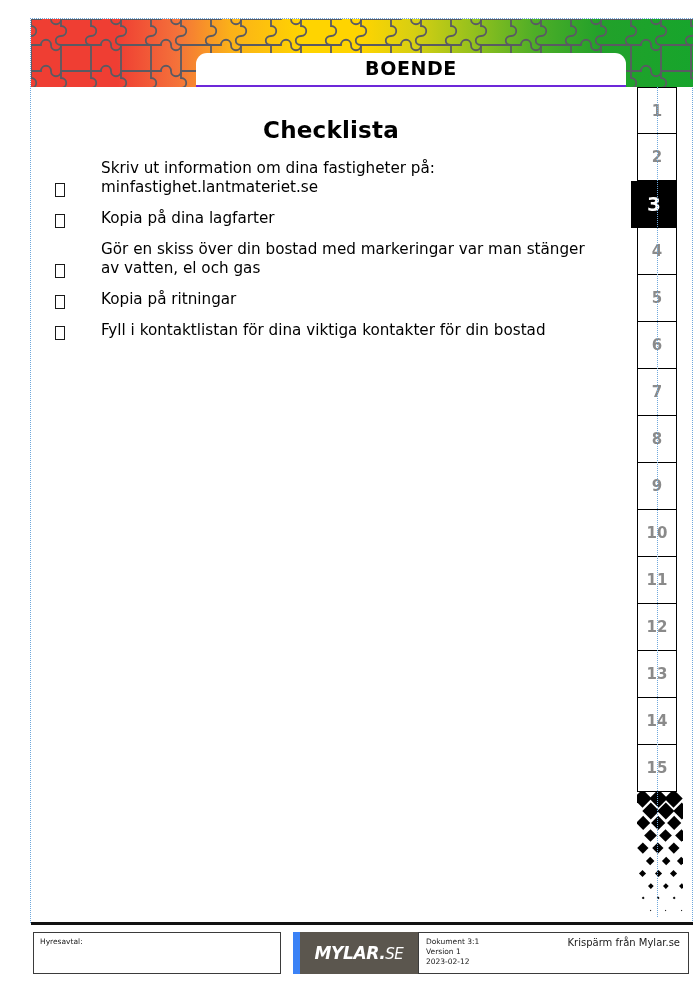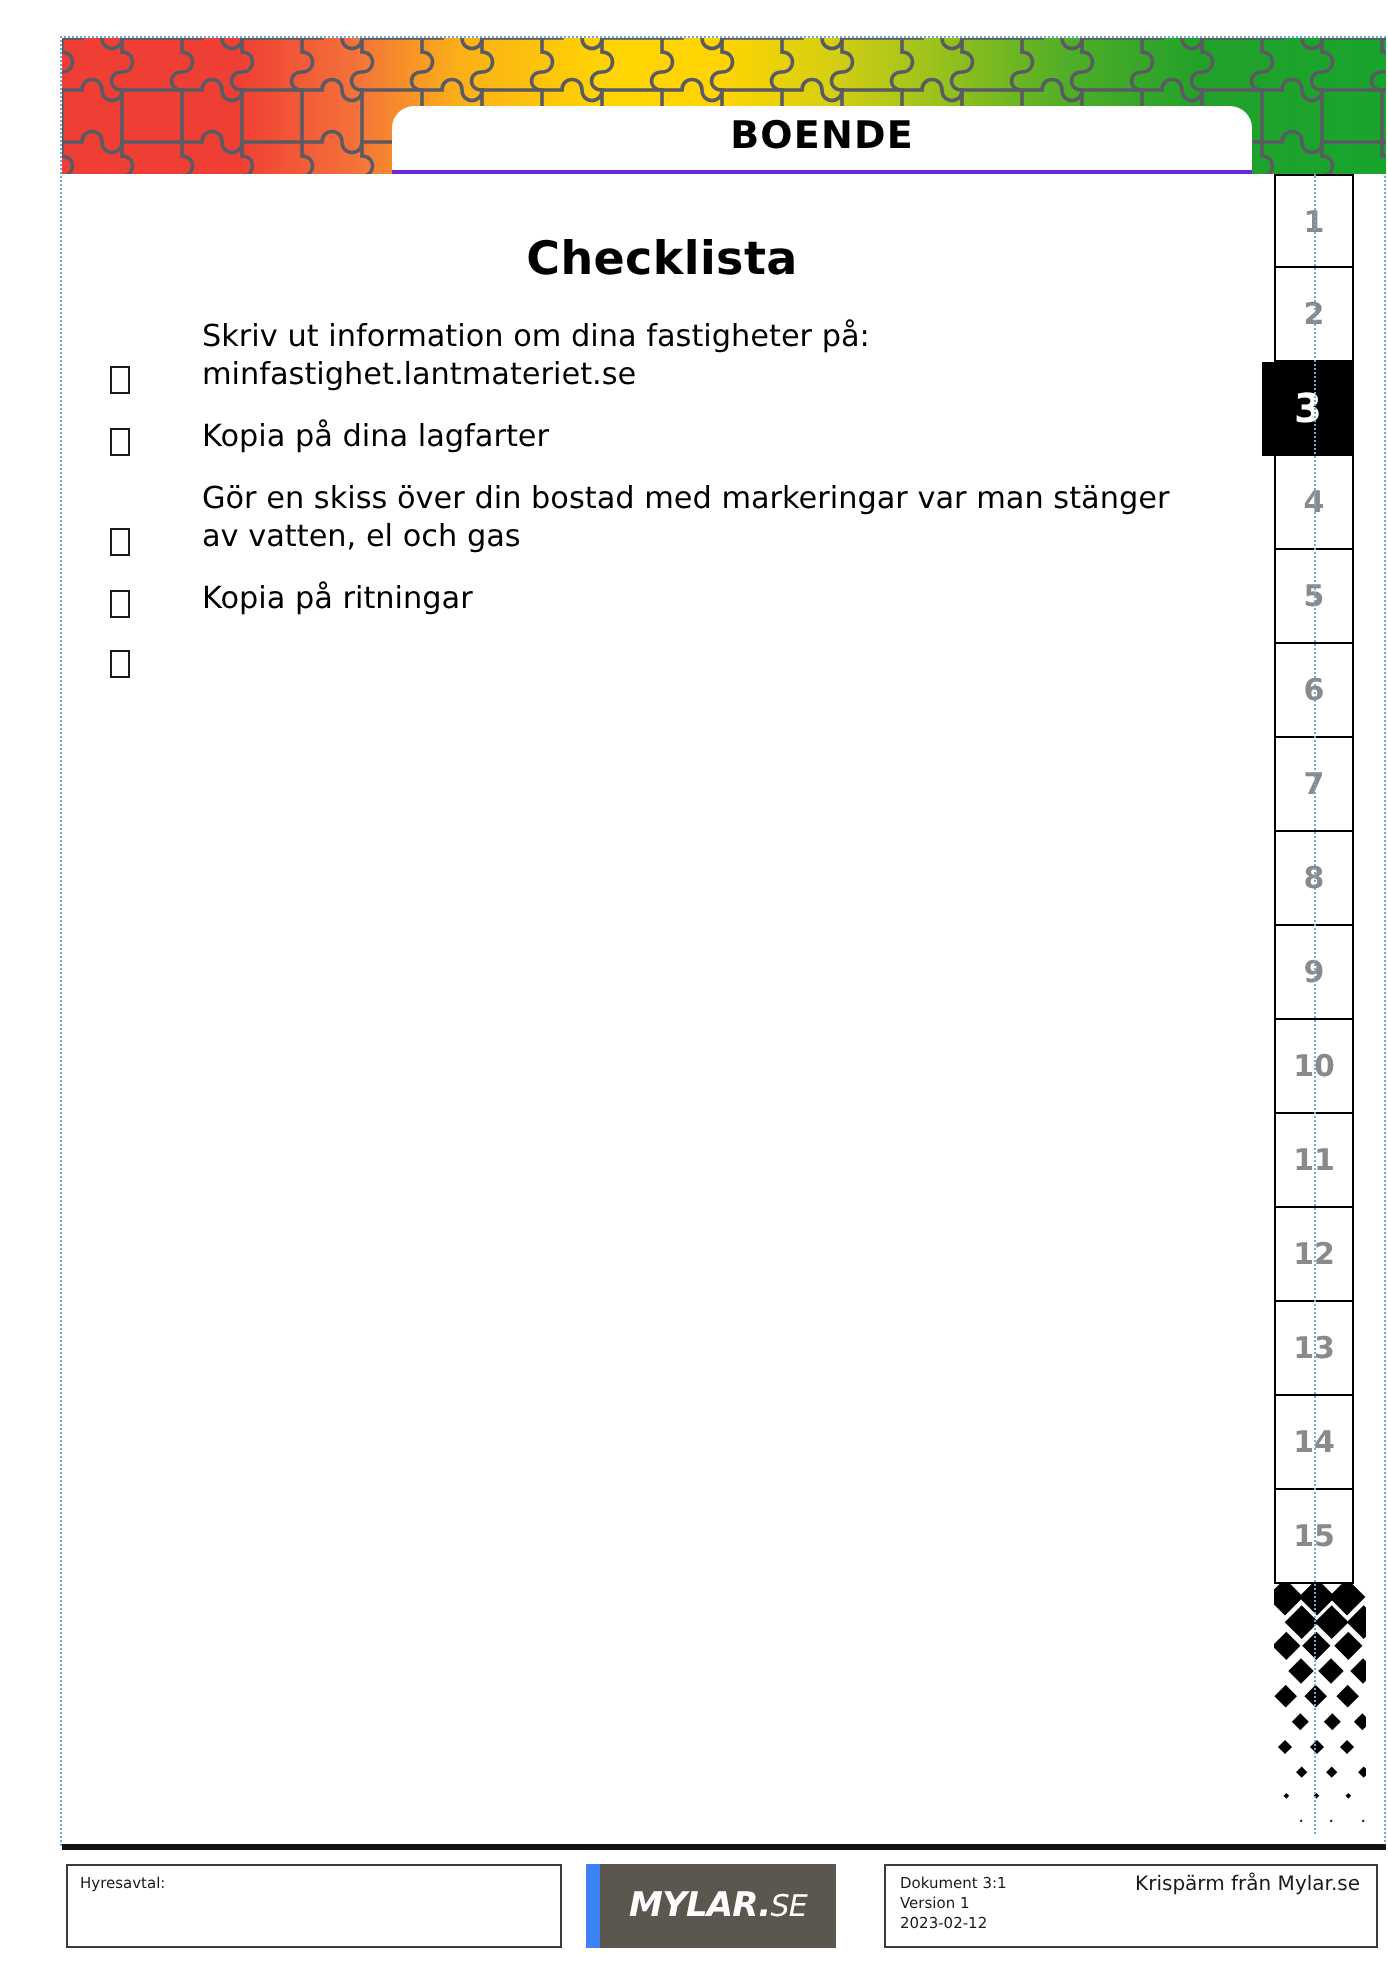--- a/index.html
+++ b/index.html
@@ -243,21 +243,20 @@
     font-weight: normal;
     font-size: 15px;
   }
   .footer-meta {
     flex: 1;
     border: 1.2px solid #3b3b3b;
     box-sizing: border-box;
     padding: 4px 7px;
     position: relative;
     background: #ffffff;
-    margin-left: 24px;
   }
   .footer-meta .meta-line {
     font-size: 7.5px;
     line-height: 10px;
     color: #1a1a1a;
   }
   .footer-meta .meta-right {
     position: absolute;
     right: 8px;
     top: 4px;
@@ -309,20 +308,21 @@
     <li class="check-item">
       <span class="check-box-glyph"></span>
       <span class="check-text">Gör en skiss över din bostad med markeringar var man stänger av vatten, el och gas</span>
     </li>
     <li class="check-item">
       <span class="check-box-glyph"></span>
       <span class="check-text">Kopia på ritningar</span>
     </li>
     <li class="check-item">
       <span class="check-box-glyph"></span>
+      <span class="check-text">Fyll i kontaktlistan för dina viktiga kontakter för din bostad</span>
     </li>
   </ul>
 </div>
 
 <div class="tab-column">
   <div class="tab">
     <span class="tab-num">1</span>
   </div>
   <div class="tab">
     <span class="tab-num">2</span>

